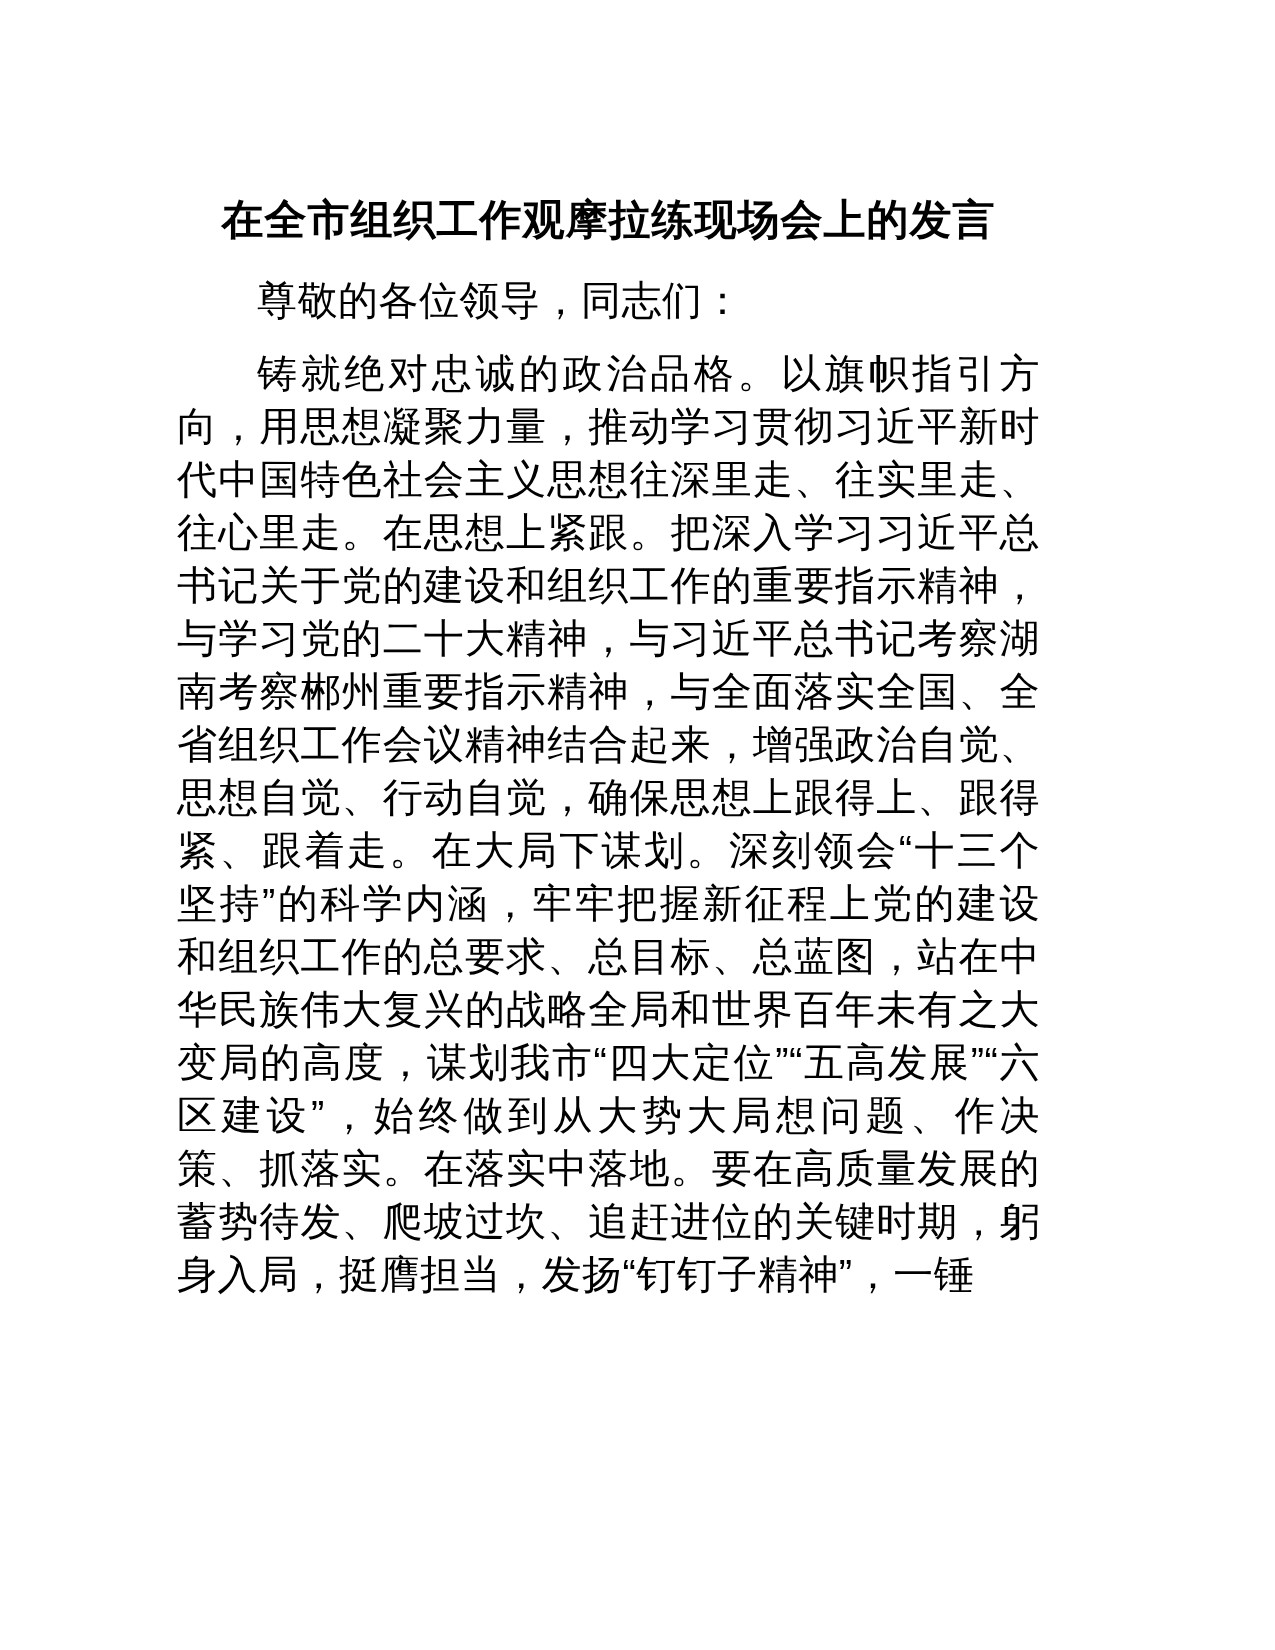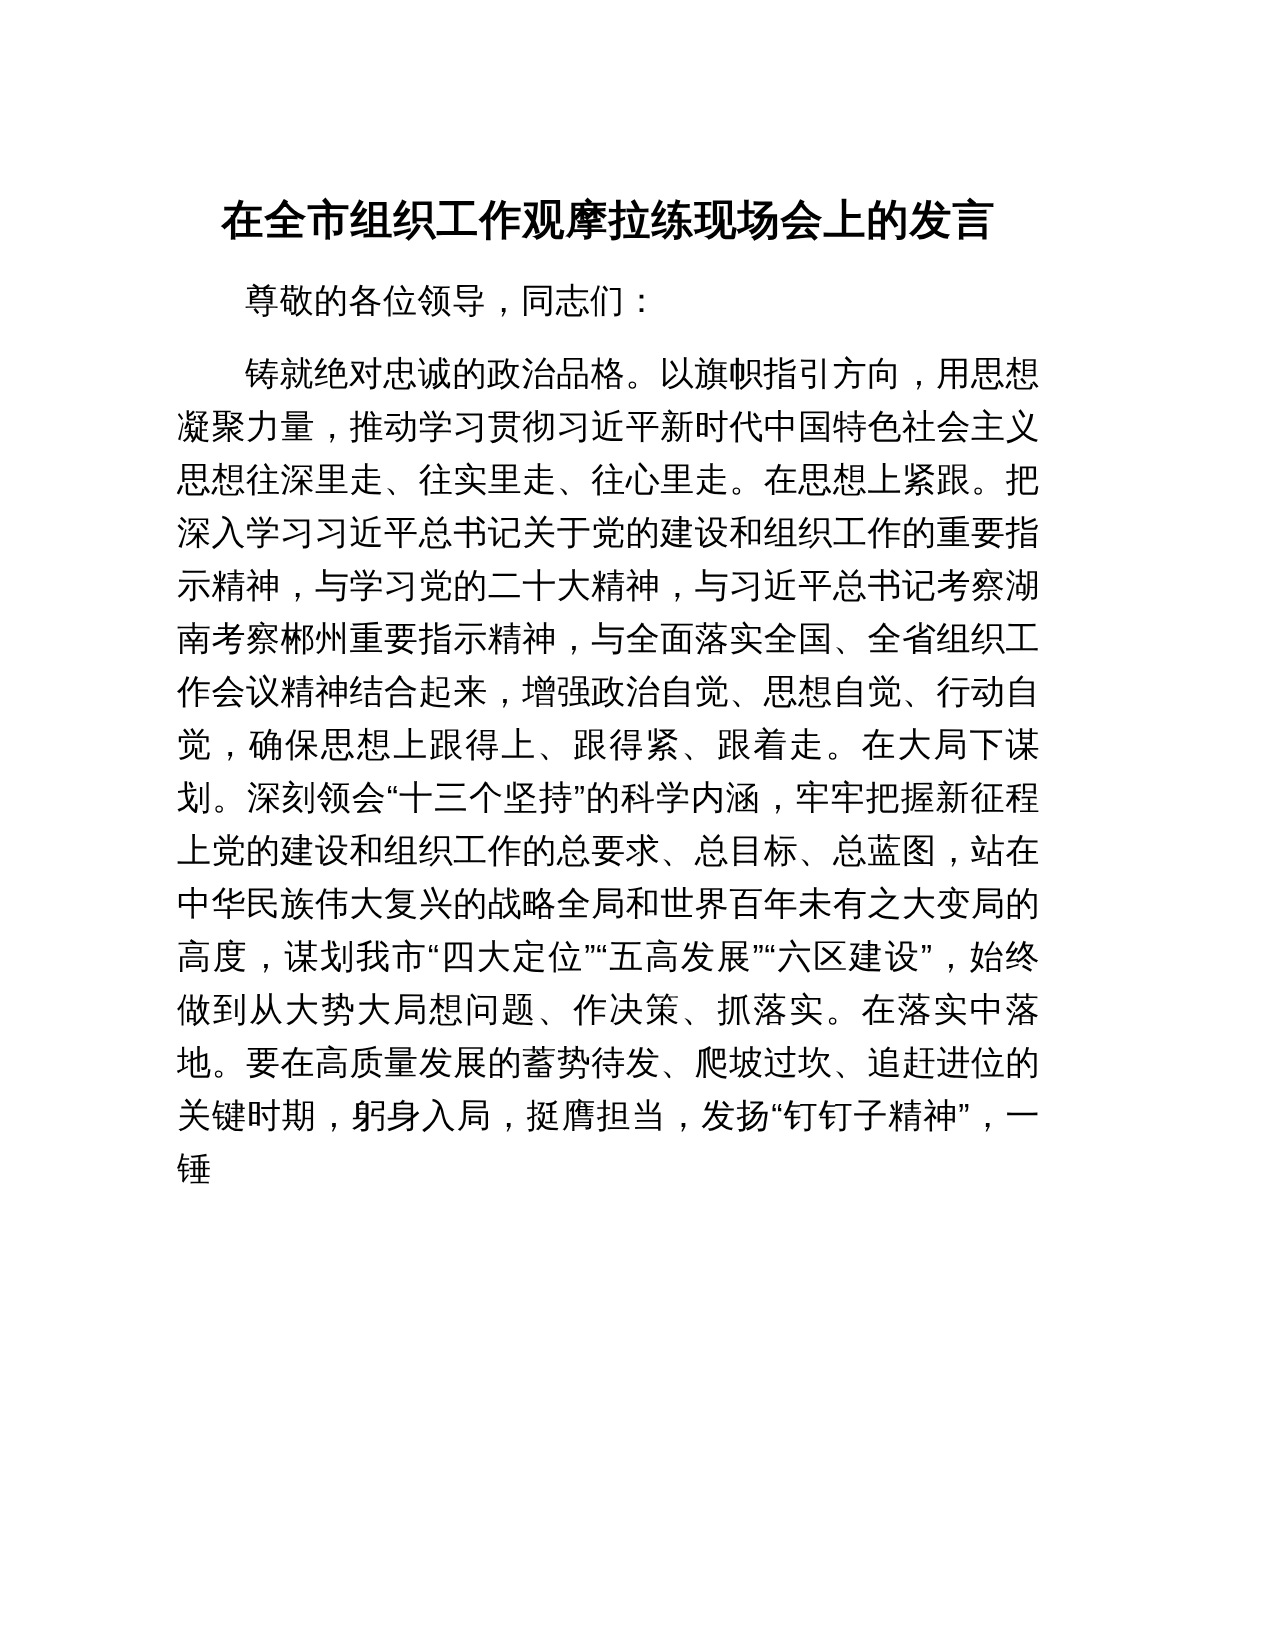--- a/index.html
+++ b/index.html
@@ -27,21 +27,21 @@
     margin: 0 0 26px 0;
     font-size: 42px;
     line-height: 56px;
     font-weight: 700;
     text-align: center;
     letter-spacing: 1px;
     white-space: nowrap;
   }
   .para {
     margin: 0 0 20px 0;
-    font-size: 34px;
+    font-size: 40px;
     line-height: 53px;
     text-align: justify;
     text-justify: inter-character;
     text-indent: 2em;
     word-break: break-all;
     letter-spacing: 0.5px;
   }
 </style>
 </head>
 <body>

